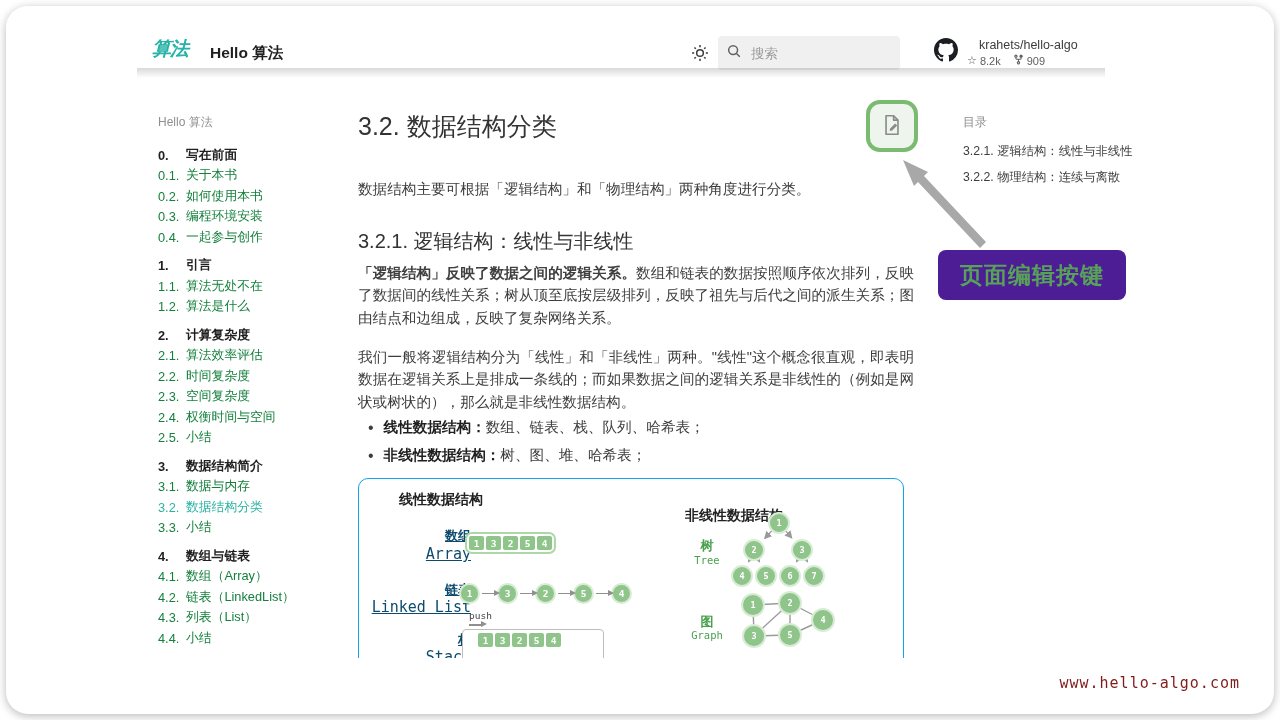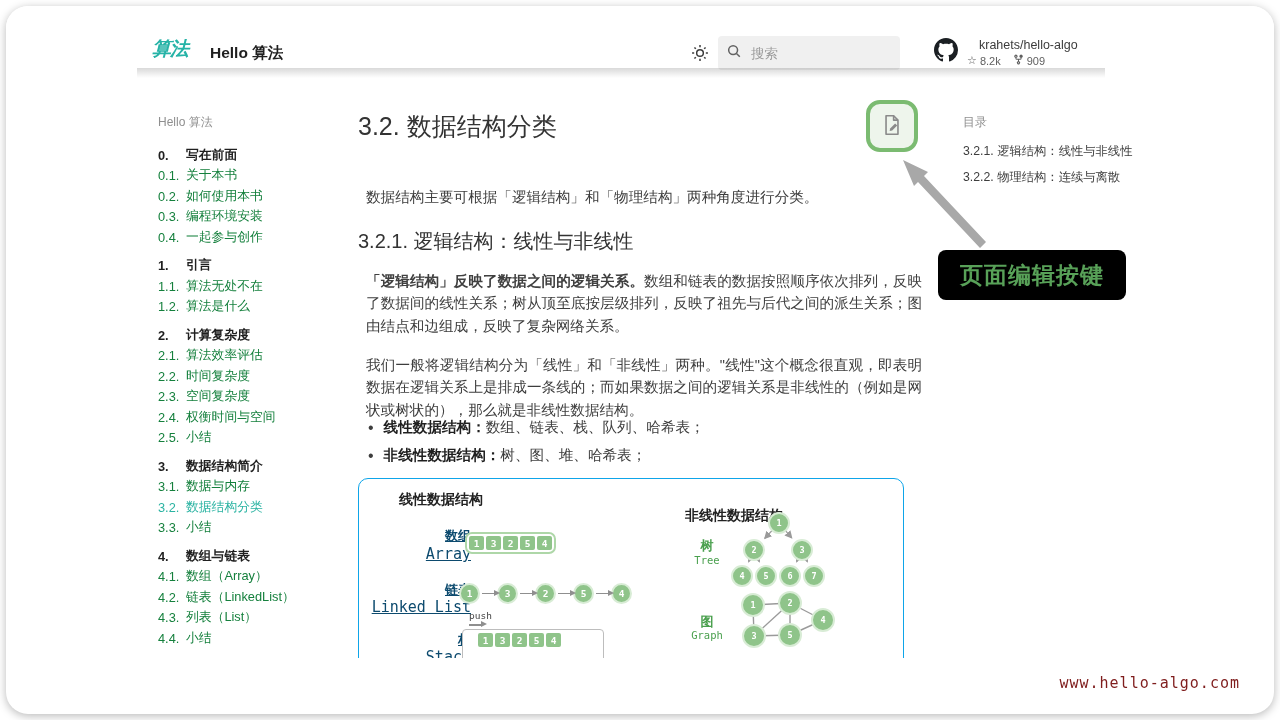--- a/index.html
+++ b/index.html
@@ -37,21 +37,21 @@
   
   .toc{position:absolute;left:957px;top:108px;width:160px;}
   .toc-header{font-size:12px;color:#8f8f8f;margin-bottom:12px;}
   .toc-item{font-size:12.3px;color:#3d3d3d;margin-bottom:9px;cursor:pointer;white-space:nowrap;}
 
   
   .content{position:absolute;left:352px;top:0;width:556px;}
   .content h1{position:absolute;top:104px;left:0;margin:0;font-size:25px;font-weight:500;color:#333;}
   .content h2{position:absolute;top:222px;left:0;margin:0;font-size:20px;font-weight:500;color:#333;}
   .para{position:absolute;left:0;width:556px;font-size:14.6px;line-height:22.4px;color:#3d3d3d;
-    text-align:justify;margin:8px;}
+    text-align:justify;margin:0;}
   .para strong{color:#404040;}
   .p1{top:172px;} .p2{top:256px;} .p3{top:340px;}
   .bullet{position:absolute;left:10px;font-size:14.6px;color:#3d3d3d;display:flex;align-items:center;}
   .bullet .dot{margin-right:10px;font-size:16px;color:#3d3d3d;}
   .bullet strong{color:#1f1f1f;}
   .b0{top:412px;} .b1{top:440px;}
 
   
   .figure{position:absolute;left:0;top:472px;width:546px;height:240px;border:1px solid #0ea5e9;
     border-radius:10px;background:#fff;overflow:hidden;box-sizing:border-box;}
@@ -81,21 +81,21 @@
   .stack-box{position:absolute;left:103px;top:150px;width:142px;height:40px;
     border:1.5px solid #bdbdbd;border-radius:4px;display:flex;gap:2px;padding:3px 3px 3px 15px;
     box-sizing:border-box;background:#fff;}
   #dgsvg{position:absolute;left:300px;top:28px;}
 
   
   .edit-btn{position:absolute;left:860px;top:94px;width:52px;height:52px;box-sizing:border-box;
     background:#eef5ec;border:4px solid #7bbb71;border-radius:14px;display:flex;
     align-items:center;justify-content:center;cursor:pointer;padding:0;}
   .overlay{position:absolute;left:0;top:0;pointer-events:none;}
-  .callout{position:absolute;left:932px;top:244px;width:188px;height:50px;background:#000000;
+  .callout{position:absolute;left:932px;top:244px;width:188px;height:50px;background:#4c1d95;
     border-radius:8px;display:flex;align-items:center;justify-content:center;
     font-size:23px;font-weight:bold;color:#58a158;letter-spacing:1px;}
   .watermark{position:absolute;right:34px;top:668px;font-family:"DejaVu Sans Mono",monospace;
     font-size:15px;color:#7f1d1d;letter-spacing:1px;}
 </style>
 </head>
 <body>
 
 <div class="frame">
   <div class="site">

